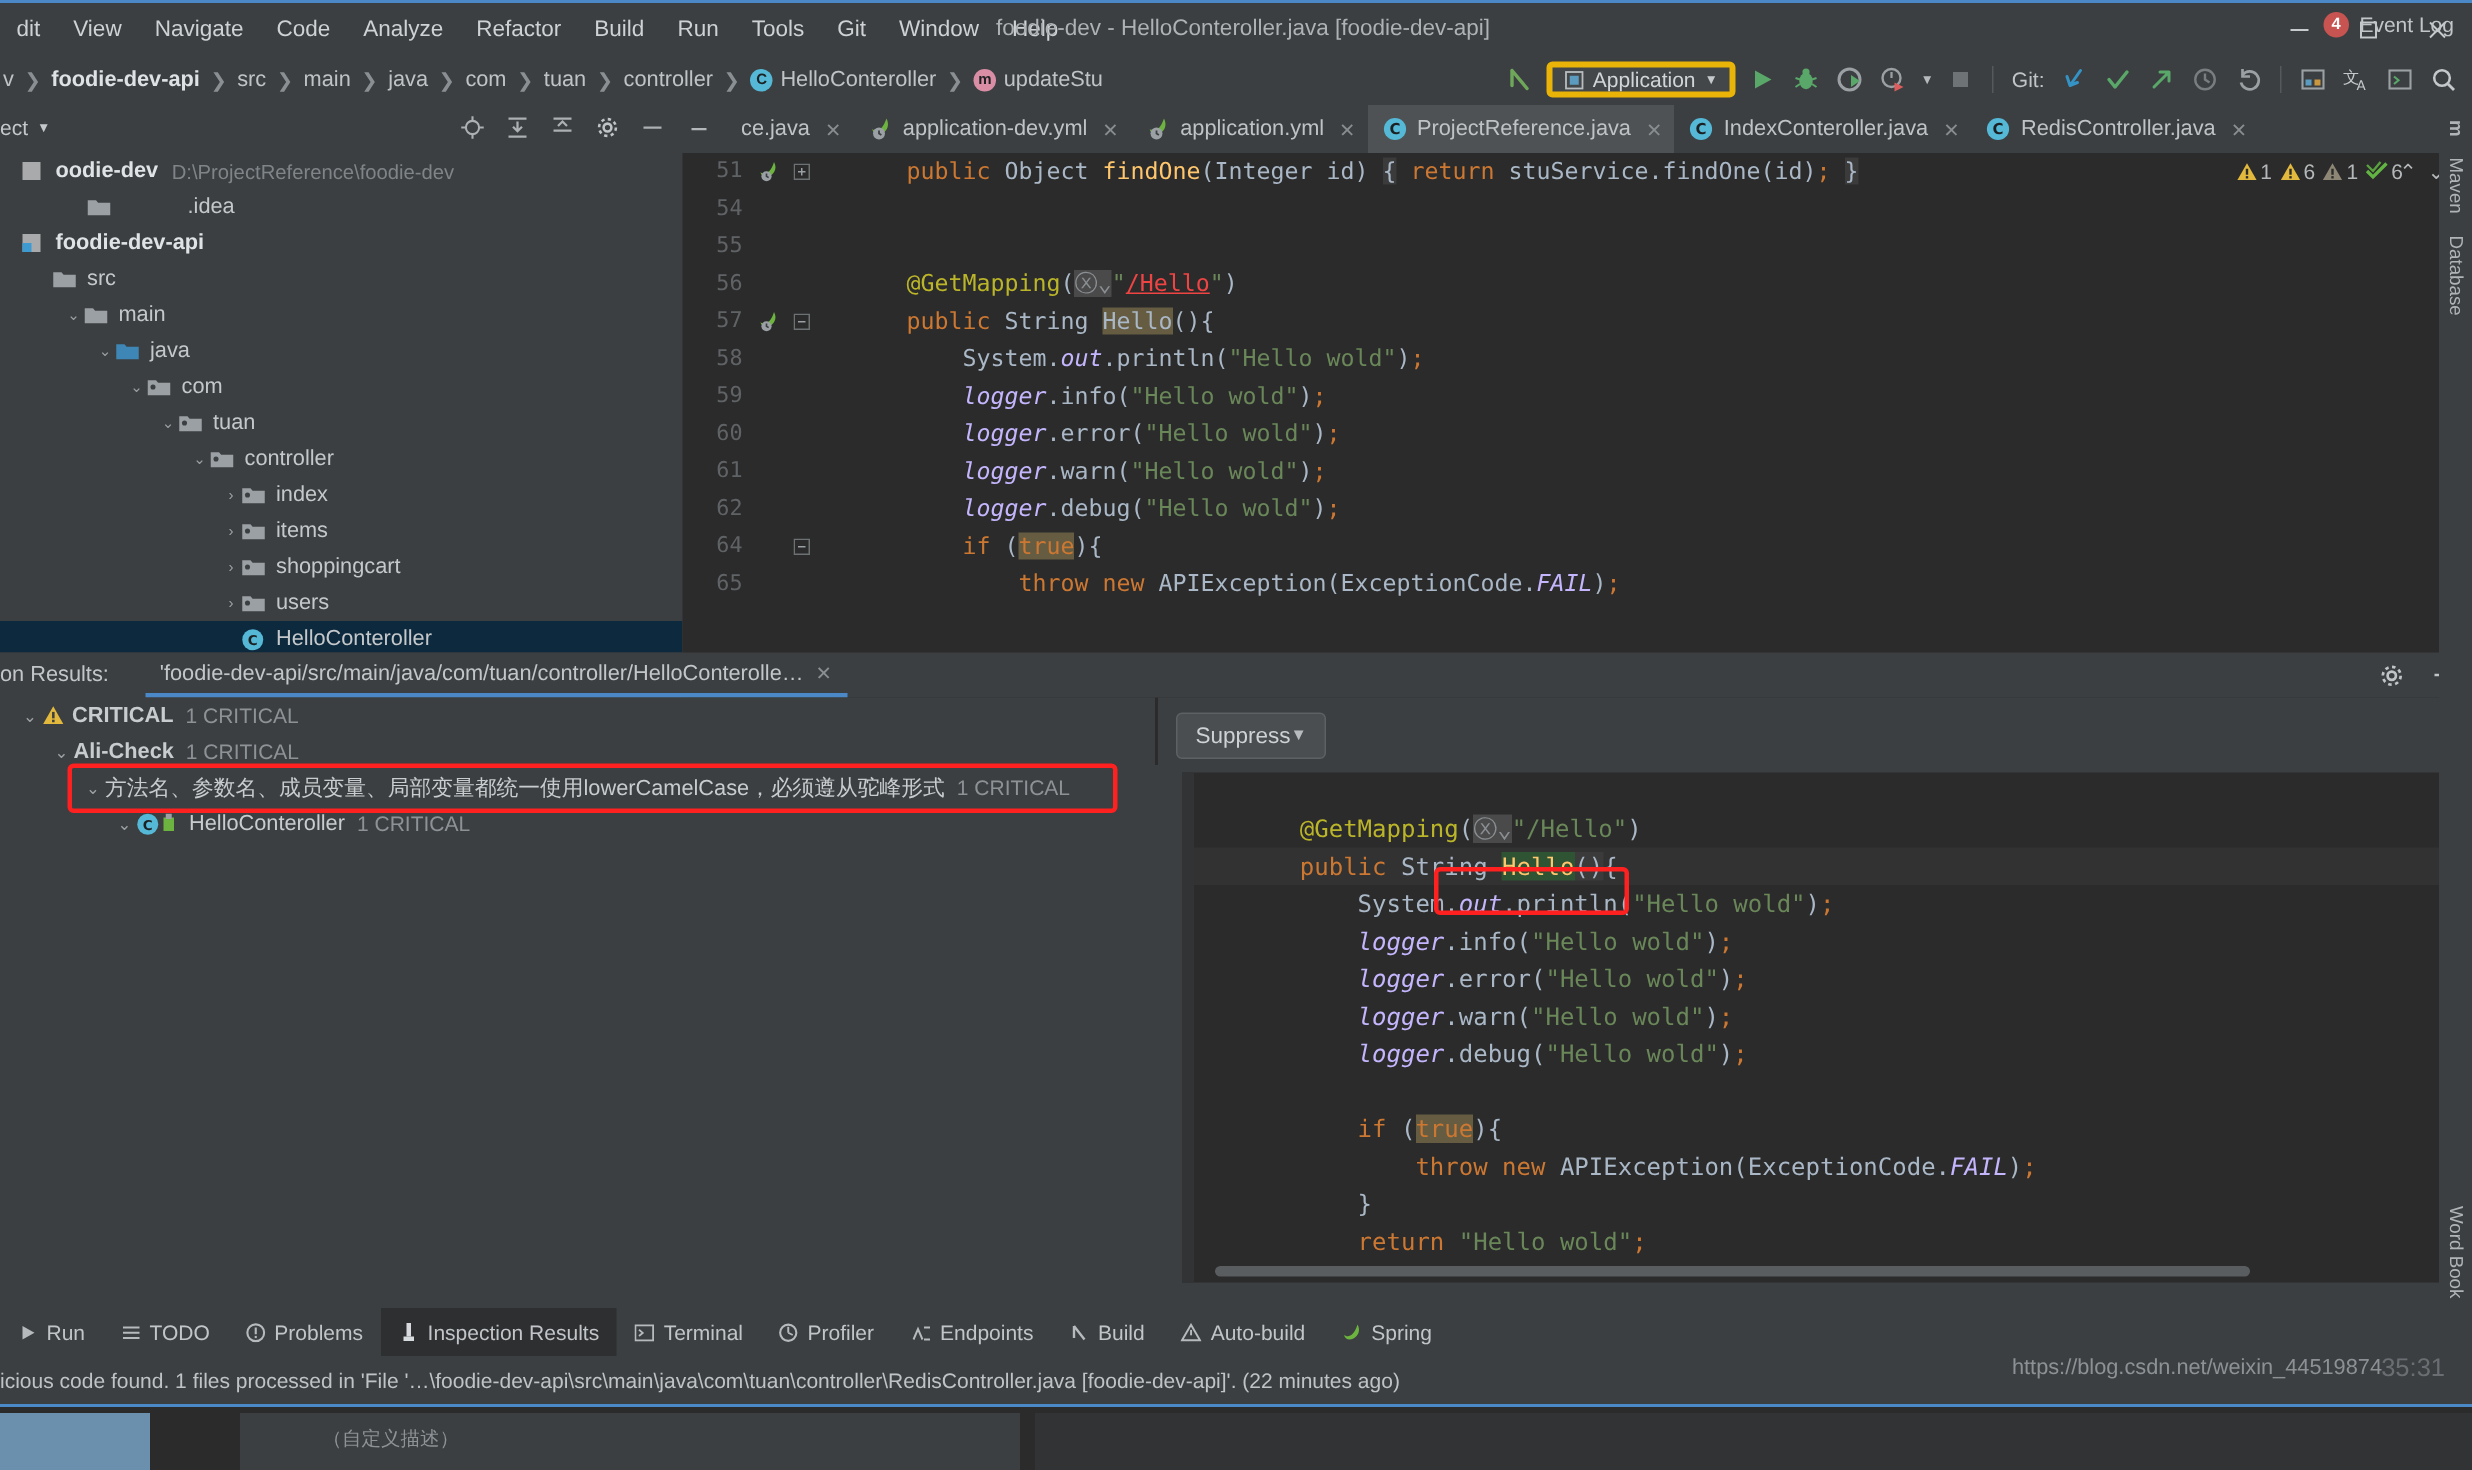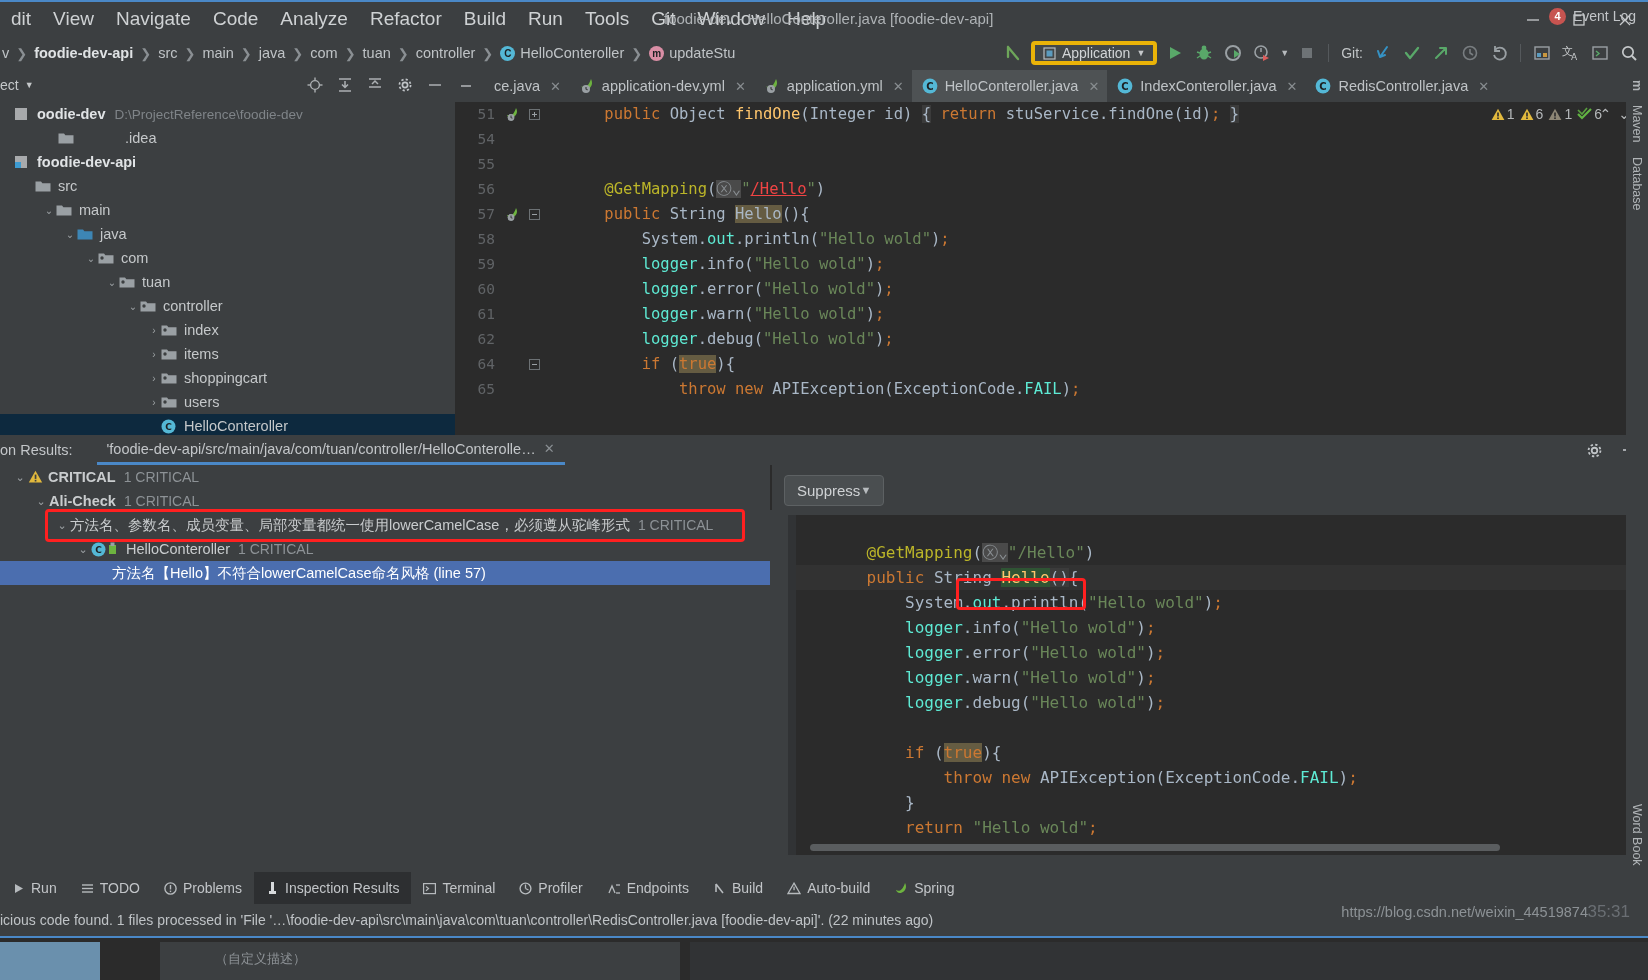--- a/index.html
+++ b/index.html
@@ -13,21 +13,21 @@
   .app { position:relative; width:1648px; height:980px; }
 
   
   .titlebar{
     position:absolute; left:0; top:0; width:1648px; height:36px;
     background:#3c3f41; display:flex; align-items:center;
     border-top:2px solid #4a88c7;
   }
   .menu { display:flex; align-items:center; padding-left:0px; gap:0px; }
   .menu-item{
-    padding:3px 11px; font-size:19px; color:#cfd2d4; cursor:default; white-space:nowrap;
+    padding:3px 11px; font-size:15px; color:#cfd2d4; cursor:default; white-space:nowrap;
   }
   .title-text{
     position:absolute; left:664px; top:8px; font-size:15px; color:#aeb2b5; white-space:nowrap;
   }
   .win-btns{ position:absolute; right:0; top:0; height:36px; display:flex; align-items:center; }
   .win-btn{ width:46px; height:36px; display:flex; align-items:center; justify-content:center;
     color:#c8cbcd; font-size:17px; }
   .win-btn svg{ display:block; }
 
   
@@ -99,21 +99,21 @@
   .code-lines{ position:relative; font-family:"DejaVu Sans Mono", monospace; font-size:15.5px; line-height:25px;}
   .cl{ height:25px; display:flex; align-items:center; white-space:pre; }
   .ln{ width:46px; text-align:right; color:#606366; padding-right:6px;
        font-family:"DejaVu Sans Mono",monospace; font-size:14.5px; flex:none;}
   .gutter-ico{ width:22px; flex:none; display:flex;align-items:center;justify-content:center;}
   .fold{ width:22px; flex:none; display:flex;align-items:center;justify-content:center;color:#7a7f82;font-size:11px;}
   .src{ padding-left:22px; color:#a9b7c6; }
   .kw{ color:#cc7832; }
   .str{ color:#6a8759; }
   .ann{ color:#bbb529; } .fn{ color:#ffc66d; }
-  .field{ color:#5eead4; }
+  .field{ color:#c4b5fd; font-style:italic; }
   .cls{ color:#a9b7c6; } .sem{ color:#cc7832; }
   .hl{ background:#655c42; }
   .hl2{ background:#3b3b3b; }
   .ulink{ color:#ef4444; text-decoration:underline; }
   .inspect-badges{
     position:absolute; right:46px; top:4px; display:flex; align-items:center; gap:5px;
     font-family:"Liberation Sans",sans-serif; font-size:14px; color:#b5b8ba;
   }
   .ins-item{display:flex;align-items:center;gap:2px;}
   .scroll-col{ position:absolute; right:0; top:0; width:14px; height:100%; background:#3c3f41;}
@@ -622,21 +622,21 @@
           <span>application.yml</span>
           <span class="x">✕</span>
         </div>
         <div class="tab active">
           <span class="leaf">
             <svg width="16" height="16">
               <circle cx="8" cy="8" r="7.4" fill="#54b8d6"></circle>
               <text x="8" y="11.6" font-size="10" fill="#1c2022" text-anchor="middle" font-family="DejaVu Sans" font-weight="bold">C</text>
             </svg>
           </span>
-          <span>HelloConteroller.java</span>
+          <span>ProjectReference.java</span>
           <span class="x">✕</span>
         </div>
         <div class="tab">
           <span class="leaf">
             <svg width="16" height="16">
               <circle cx="8" cy="8" r="7.4" fill="#54b8d6"></circle>
               <text x="8" y="11.6" font-size="10" fill="#1c2022" text-anchor="middle" font-family="DejaVu Sans" font-weight="bold">C</text>
             </svg>
           </span>
           <span>IndexConteroller.java</span>
@@ -795,24 +795,20 @@
           <svg width="30" height="15">
             <circle cx="7.5" cy="7.5" r="7" fill="#54b8d6"></circle>
             <text x="7.5" y="11" font-size="9" fill="#1c2022" text-anchor="middle" font-family="DejaVu Sans" font-weight="bold">C</text>
             <rect x="18" y="3" width="7" height="9" fill="#6db33f"></rect>
             <rect x="19.5" y="0.5" width="4" height="3.5" fill="#9aa0a4"></rect>
           </svg>
         </span>
         <span style="font-weight: normal;">HelloConteroller</span>
         <span class="tcount">1 CRITICAL</span>
       </div>
-      <div class="trow selblue" style="padding-left: 96px;">
-        <span class="arrow" style="width: 16px; display: inline-flex; justify-content: center; color: rgb(155, 160, 163); font-size: 11px;"></span>
-        <span style="font-weight: normal;">方法名【Hello】不符合lowerCamelCase命名风格 (line 57)</span>
-      </div>
     </div>
   <div class="redbox" style="left:45px; top:509px; width:700px; height:33px;"></div>
 
   <div class="preview">
     <div class="sup-bar">
       <div class="sup-btn">
         <span>Suppress</span>
         <span style="font-size:11px;color:#b7bbbe;">▼</span>
       </div>
     </div>

